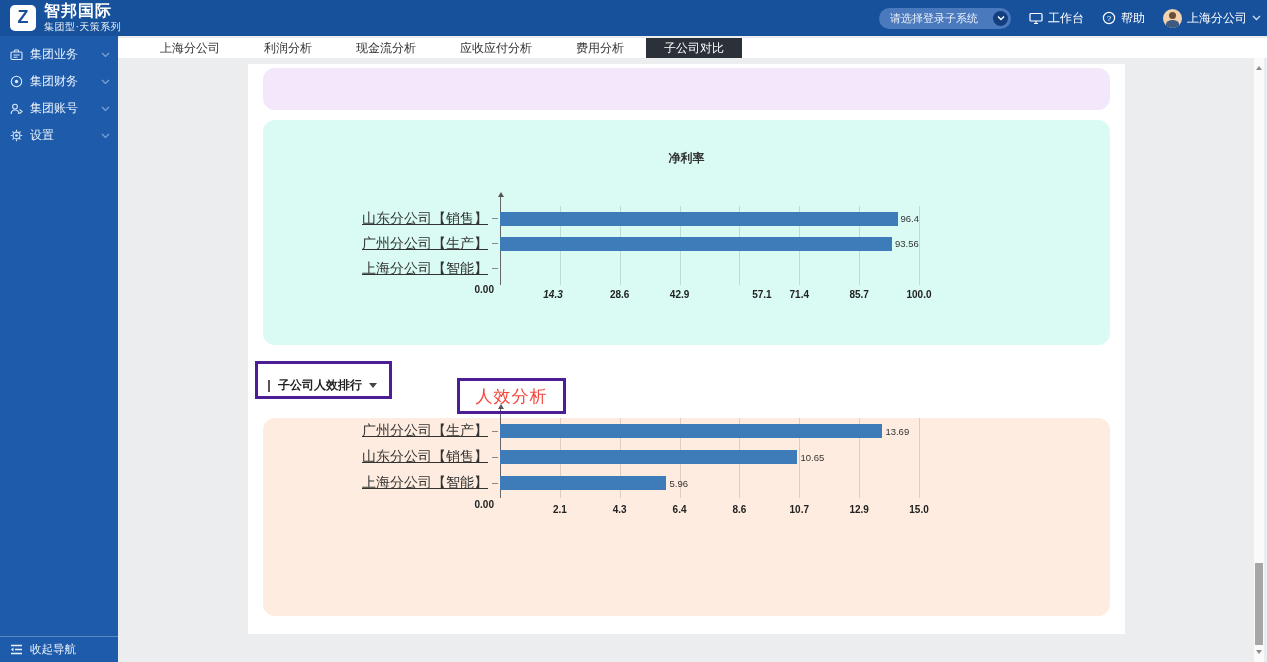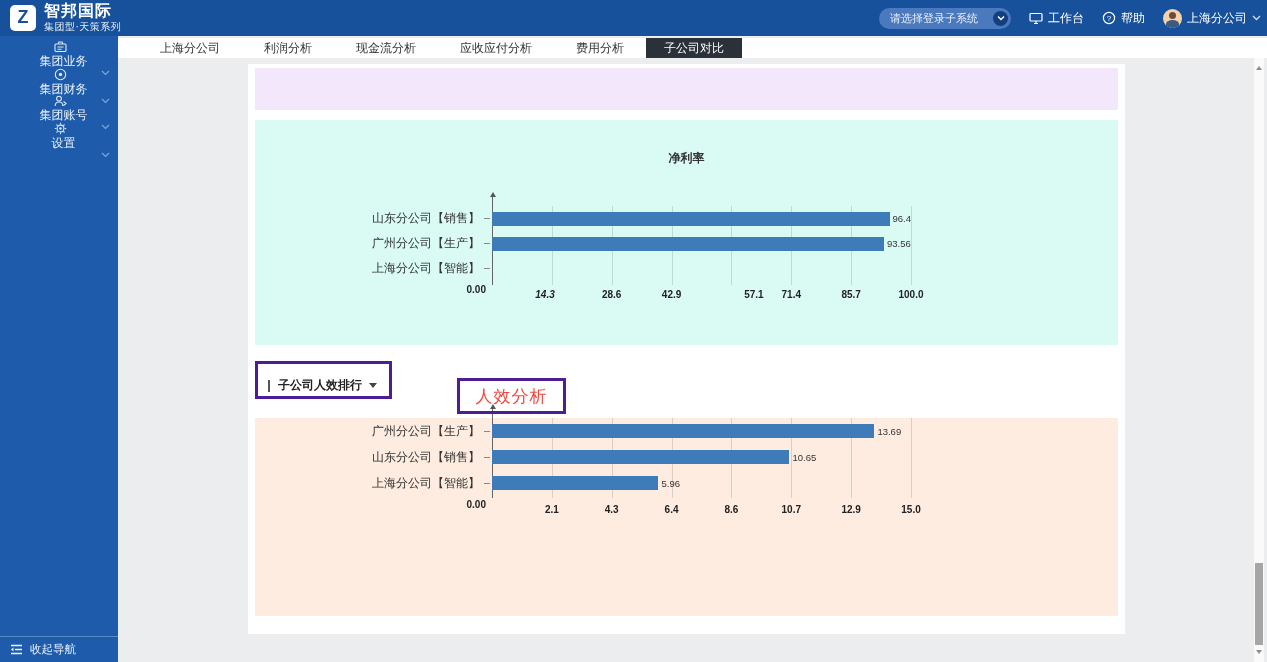--- a/index.html
+++ b/index.html
@@ -19,47 +19,47 @@
   .sys-select .ph { font-size:11px; color:#eaf1fa; }
   .sys-caret { position:absolute; right:3px; top:3px; width:15px; height:15px; border-radius:50%; background:#143f7e; display:flex; align-items:center; justify-content:center; }
   .tb-item { display:flex; align-items:center; gap:5px; cursor:pointer; }
   .avatar { width:19px; height:19px; border-radius:50%; background:#f3d2ac; position:relative; overflow:hidden; }
   .avatar::before { content:""; position:absolute; left:6px; top:3px; width:7px; height:7px; border-radius:50%; background:#6b4d3a; }
   .avatar::after { content:""; position:absolute; left:3px; top:11px; width:13px; height:8px; border-radius:50% 50% 0 0; background:#3d5a80; }
 
   
   .sidebar { position:absolute; left:0; top:36px; width:118px; height:626px; background:#1e5cab; z-index:20; color:#eaf2fc; }
   .side-items { padding-top:5px; }
-  .side-item { height:27px; display:flex; align-items:center; padding:0 8px 0 10px; font-size:12px; cursor:pointer;flex-direction:column; }
+  .side-item { height:27px; display:flex; align-items:center; padding:0 8px 0 10px; font-size:12px; cursor:pointer; }
   .side-item .lbl { margin-left:7px; }
   .side-item .chev { margin-left:auto; opacity:.75; }
   .side-foot { position:absolute; left:0; bottom:0; width:100%; border-top:1px solid rgba(255,255,255,.28); height:26px; display:flex; align-items:center; padding-left:10px; font-size:11.5px; cursor:pointer; }
   .side-foot .lbl { margin-left:7px; }
 
   
   .main { position:absolute; left:118px; top:36px; width:1136px; height:626px; background:#ecedee; }
   .tabstrip { position:absolute; left:0; top:2px; width:1149px; height:20px; background:#fff; display:flex; align-items:stretch; padding-left:20px; }
   .tab { font-size:12px; color:#333; display:flex; align-items:center; padding:0 22px; cursor:pointer; white-space:nowrap; }
   .tab.active { background:#2b3139; color:#fff; padding:0 18px; }
 
   .card { position:absolute; left:130px; top:28px; width:877px; height:570px; background:#fff; }
-  .chart-block { margin:0 7px; border-radius:0; position:relative; }
+  .chart-block { margin:0 15px; border-radius:12px; position:relative; }
   .block-purple { margin-top:4px; height:42px; background:#f3e7fb; }
   .block-0 { margin-top:10px; height:225px; }
   .block-1 { margin-top:73px; height:198px; }
 
   .chart-title { padding-top:30px; text-align:center; font-size:12px; font-weight:700; color:#333; height:46px; }
   .chart-plot { position:relative; margin:0 0 0 18px; }
   .b0 .chart-plot { margin-top:40px; }
   .b1 .chart-plot { margin-top:59px; }
   .rows { position:relative; z-index:2; }
   .crow { display:flex; align-items:center; }
   .b0 .crow { height:25px; }
   .b1 .crow { height:26px; }
-  .cat { width:207px; text-align:right; font-size:12px; color:#333; white-space:nowrap; }
+  .cat { width:207px; text-align:right; font-size:14px; color:#333; white-space:nowrap;text-decoration:underline; }
   .dash { width:6px; height:1px; background:#888; margin-left:4px; }
   .barwrap { width:419px; margin-left:2px; display:flex; align-items:center; height:14px; }
   .bar { height:14px; }
   .val { font-size:9.5px; color:#333; margin-left:3px; white-space:nowrap; }
 
   .overlay { position:absolute; left:219px; width:419px; top:-10px; z-index:1; }
   .b0 .overlay { height:89px; }
   .b1 .overlay { height:90px; }
   .overlay .axisline { position:absolute; left:0; top:0; bottom:0; width:1px; background:#666; }
   .overlay .arrowhead { position:absolute; left:-2px; top:-4px; width:0; height:0; border-left:3px solid transparent; border-right:3px solid transparent; border-bottom:5px solid #555; }

